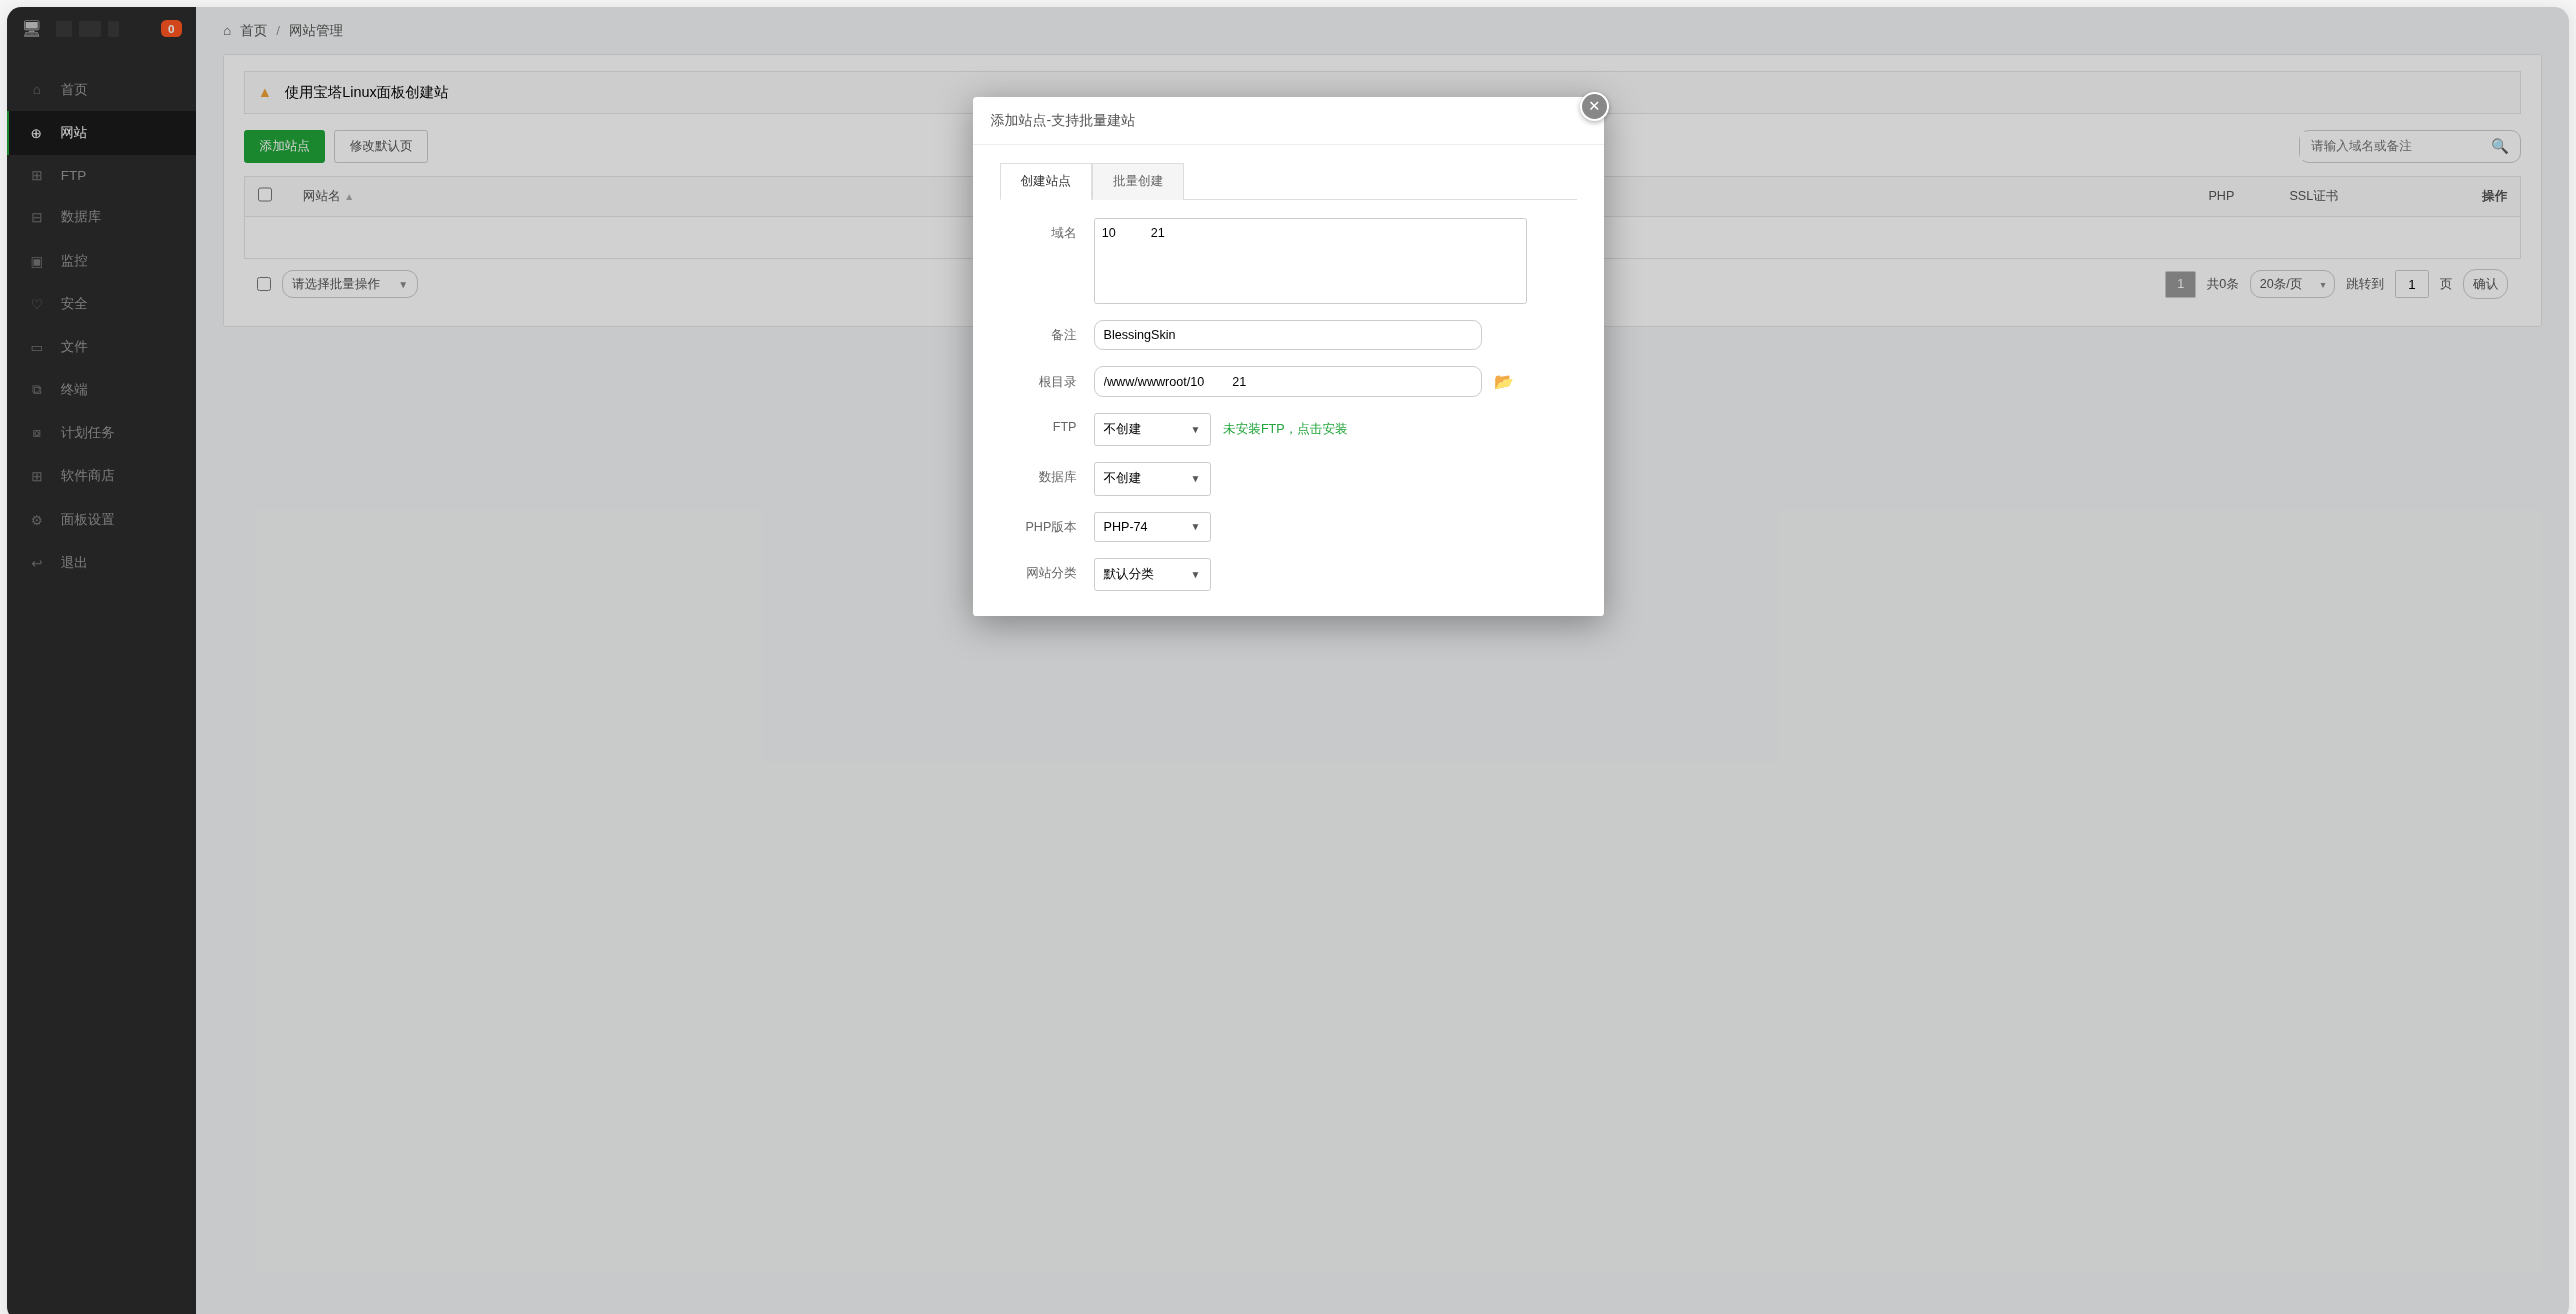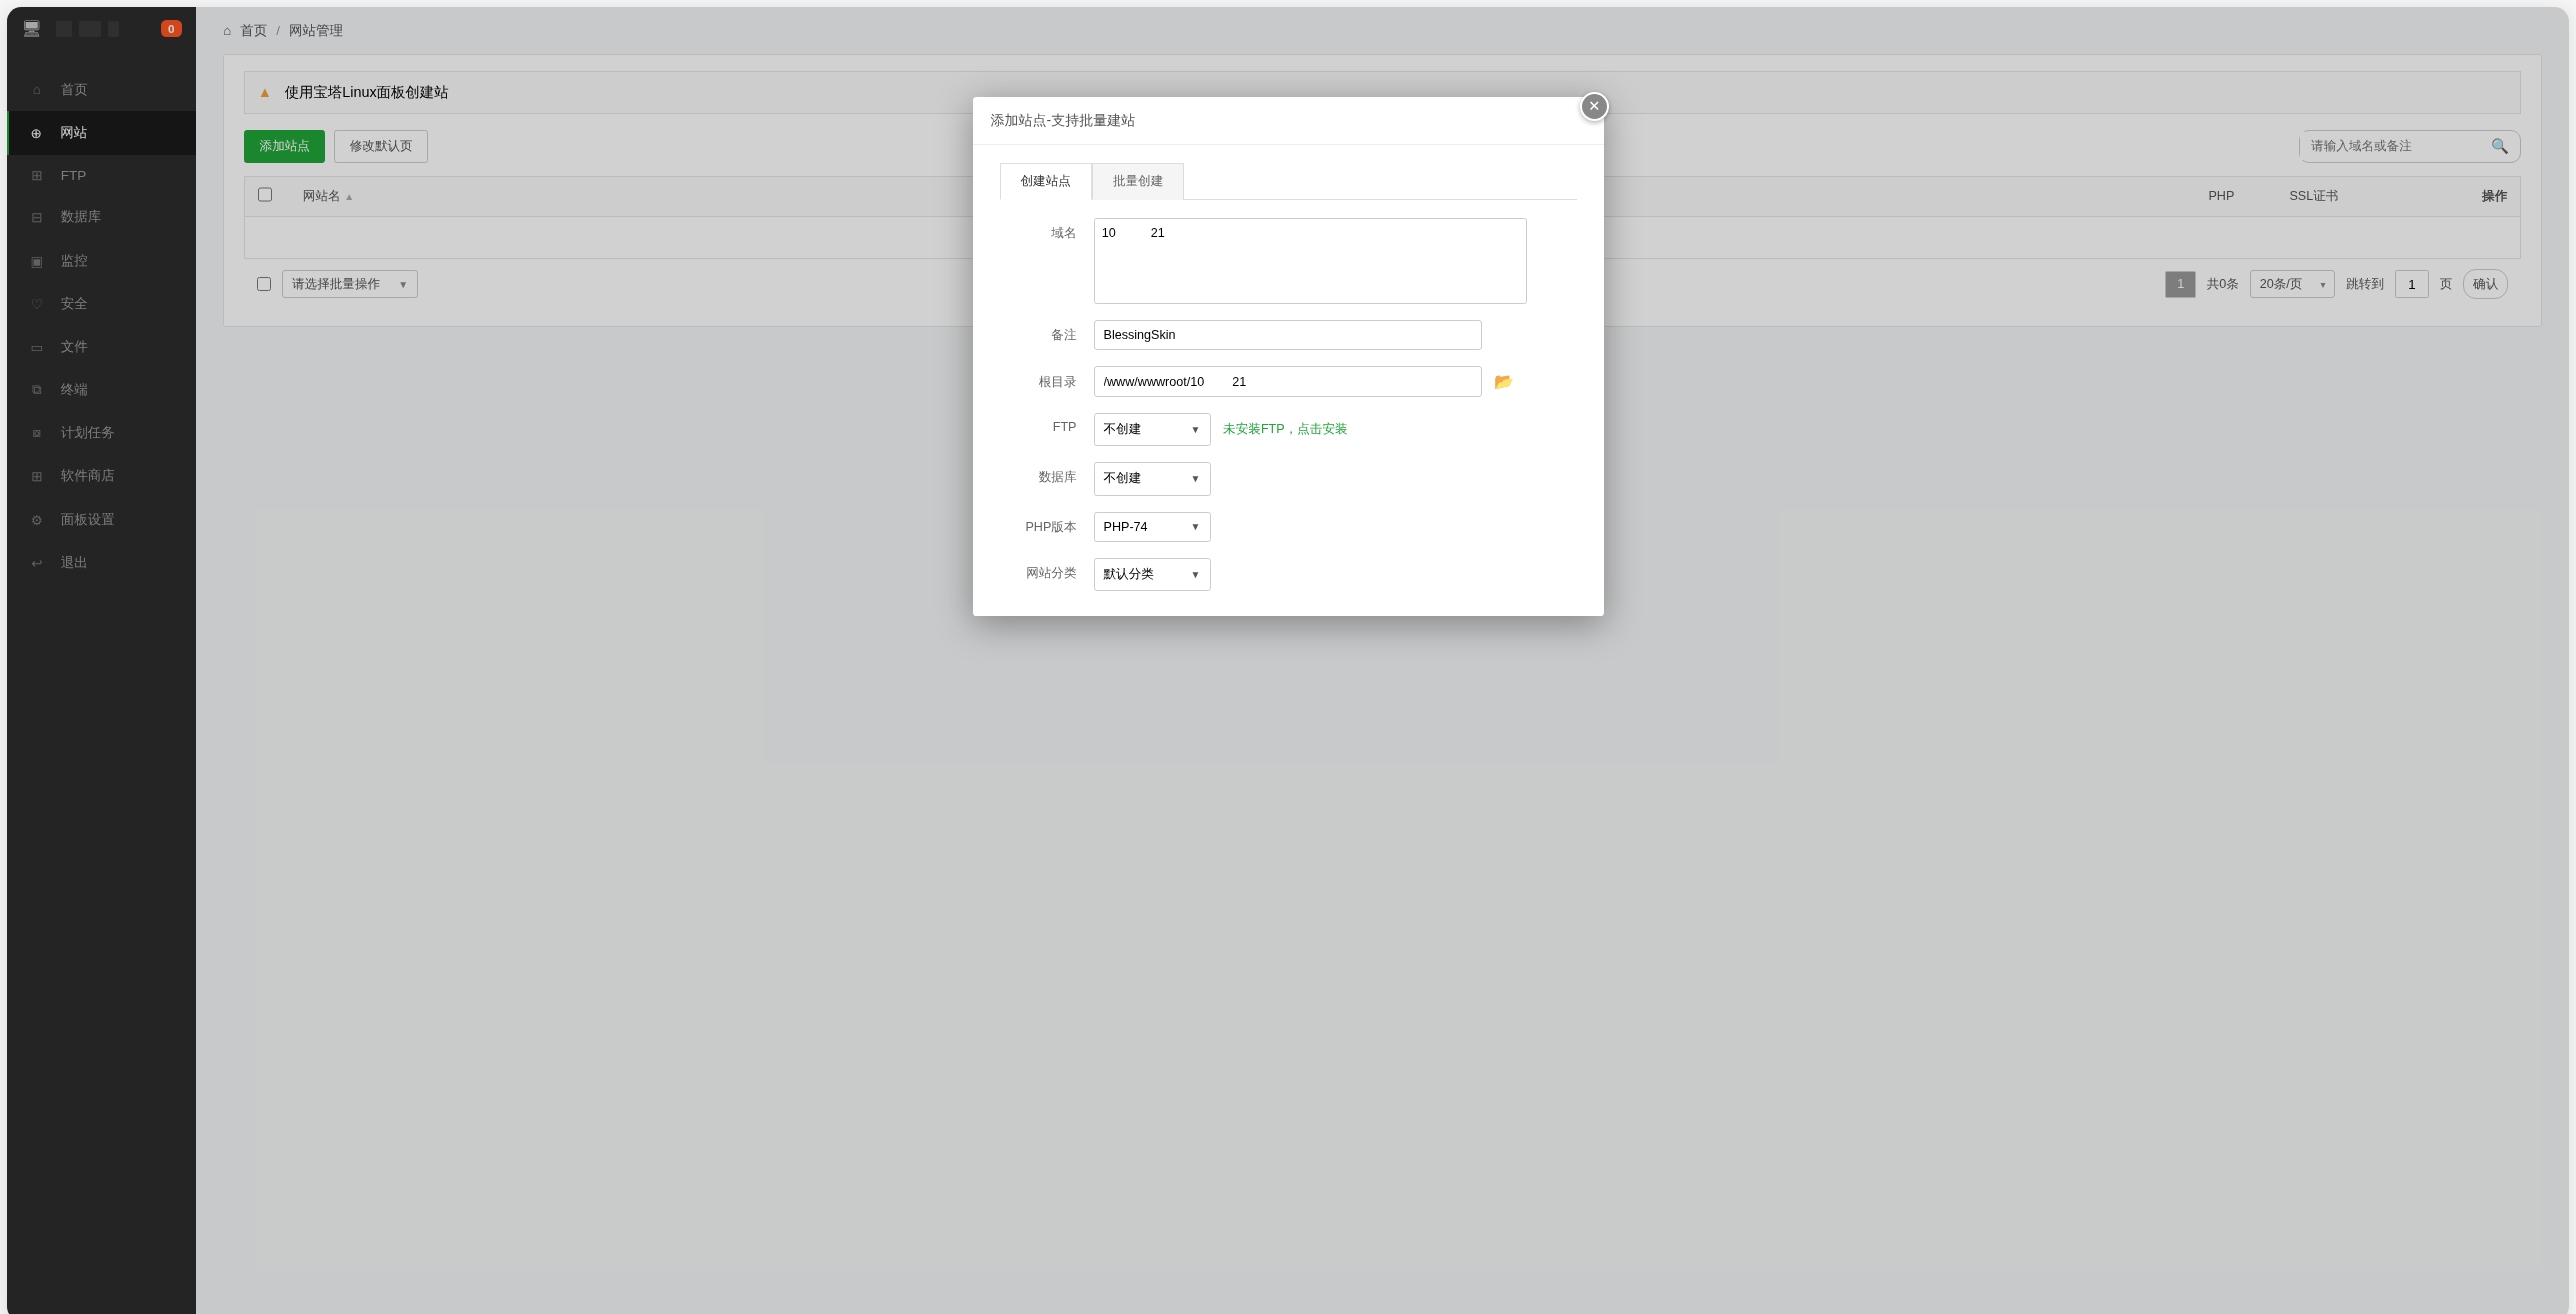--- a/index.html
+++ b/index.html
@@ -41,40 +41,40 @@
 .th, .td { padding: 10.8px 12.6px; }
 .th-check { width: 45px; }
 .th-check input { width: 14.4px; height: 14.4px; }
 .th-name { flex: 1; display: flex; align-items: center; gap: 3.6px; }
 .th-php { width: 81px; }
 .th-ssl { width: 180px; }
 .th-op { width: 63px; text-align: right; font-weight: bold; }
 .tbody { height: 41px; }
 .tfoot { display: flex; align-items: center; padding: 10.8px 12.6px; gap: 10.8px; font-size: 12.6px; color: #555; }
 .tfoot input[type="checkbox"] { width: 14.4px; height: 14.4px; }
-.select-like { border: 0.9px solid #ccc; padding: 4.5px 9px; border-radius: 3px; background: #fff; display: flex; align-items: center; gap: 18px; }
+.select-like { border: 0.9px solid #ccc; padding: 4.5px 9px; border-radius: 11px; background: #fff; display: flex; align-items: center; gap: 18px; }
 .select-like .caret { color: #888; font-size: 10px; }
 .pager { display: flex; align-items: center; gap: 10.8px; }
 .pager .pg { border: 0.9px solid #ccc; background: #999; color: #fff; padding: 5.4px 10.8px; border-radius: 1.8px; }
 .pager input { width: 34px; border: 0.9px solid #ccc; padding: 5.4px; text-align: center; border-radius: 1.8px; }
 .pager .confirm { border: 0.9px solid #ccc; padding: 5.4px 9px; border-radius: 13px; cursor: pointer; }
 .modal-backdrop { position: absolute; inset: 0; background: rgba(0,0,0,0.18); display: flex; align-items: flex-start; justify-content: center; padding-top: 90px; }
 .modal { background: #fff; width: 631px; border-radius: 3.6px; box-shadow: 0 7.2px 36px rgba(0,0,0,0.35); position: relative; }
 .modal-close { position: absolute; top: -5.4px; right: -5.4px; width: 29px; height: 29px; border-radius: 50%; background: #888; border: 2.7px solid #fff; color: #fff; display: flex; align-items: center; justify-content: center; font-size: 14.4px; cursor: pointer; box-shadow: 0 1.8px 5.4px rgba(0,0,0,0.3); }
 .modal-header { padding: 14.4px 18px; color: #555; font-size: 14px; border-bottom: 0.9px solid #eee; }
 .modal-body { padding: 18px 27px 9px; }
 .tabs { display: flex; border-bottom: 0.9px solid #ddd; margin-bottom: 18px; }
 .tab { padding: 9px 20px; color: #888; cursor: pointer; font-size: 12.6px; border: 0.9px solid transparent; border-bottom: none; margin-bottom: -0.9px; }
 .tab.active { color: #333; border-color: #ddd; border-bottom: 0.9px solid #fff; background: #fff; }
 .tab.alt { background: #f5f5f5; border-color: #ddd; color: #666; }
 .form-row { display: flex; align-items: flex-start; margin-bottom: 16px; gap: 17px; }
 .form-row label { width: 77px; text-align: right; color: #666; font-size: 12.6px; padding-top: 7.2px; flex-shrink: 0; }
 .form-row .ctrl { flex: 1; display: flex; align-items: center; gap: 12.6px; }
 .form-row textarea { width: 433px; height: 86px; border: 0.9px solid #ccc; border-radius: 2.7px; padding: 7.2px; font-size: 12.6px; font-family: inherit; resize: none; }
-.form-row input[type="text"] { width: 388px; border: 0.9px solid #ccc; border-radius: 3px; padding: 7.2px 9px; font-size: 12.6px; }
+.form-row input[type="text"] { width: 388px; border: 0.9px solid #ccc; border-radius: 9px; padding: 7.2px 9px; font-size: 12.6px; }
 .form-row .wide { width: 388px; }
 .folder-ico { color: #666; font-size: 16px; cursor: pointer; }
 .sel { width: 117px; border: 0.9px solid #ccc; border-radius: 2.7px; padding: 7.2px 9px; font-size: 12.6px; background: #fff; display: flex; justify-content: space-between; align-items: center; cursor: pointer; }
 .sel .caret { color: #555; font-size: 10px; }
 .hint-green { color: #20a53a; font-size: 12.6px; }
 .modal-footer { padding: 12.6px 20px; display: flex; justify-content: flex-end; gap: 9px; border-top: 0.9px solid #eee; }
 </style>
 </head>
 <body>
 

